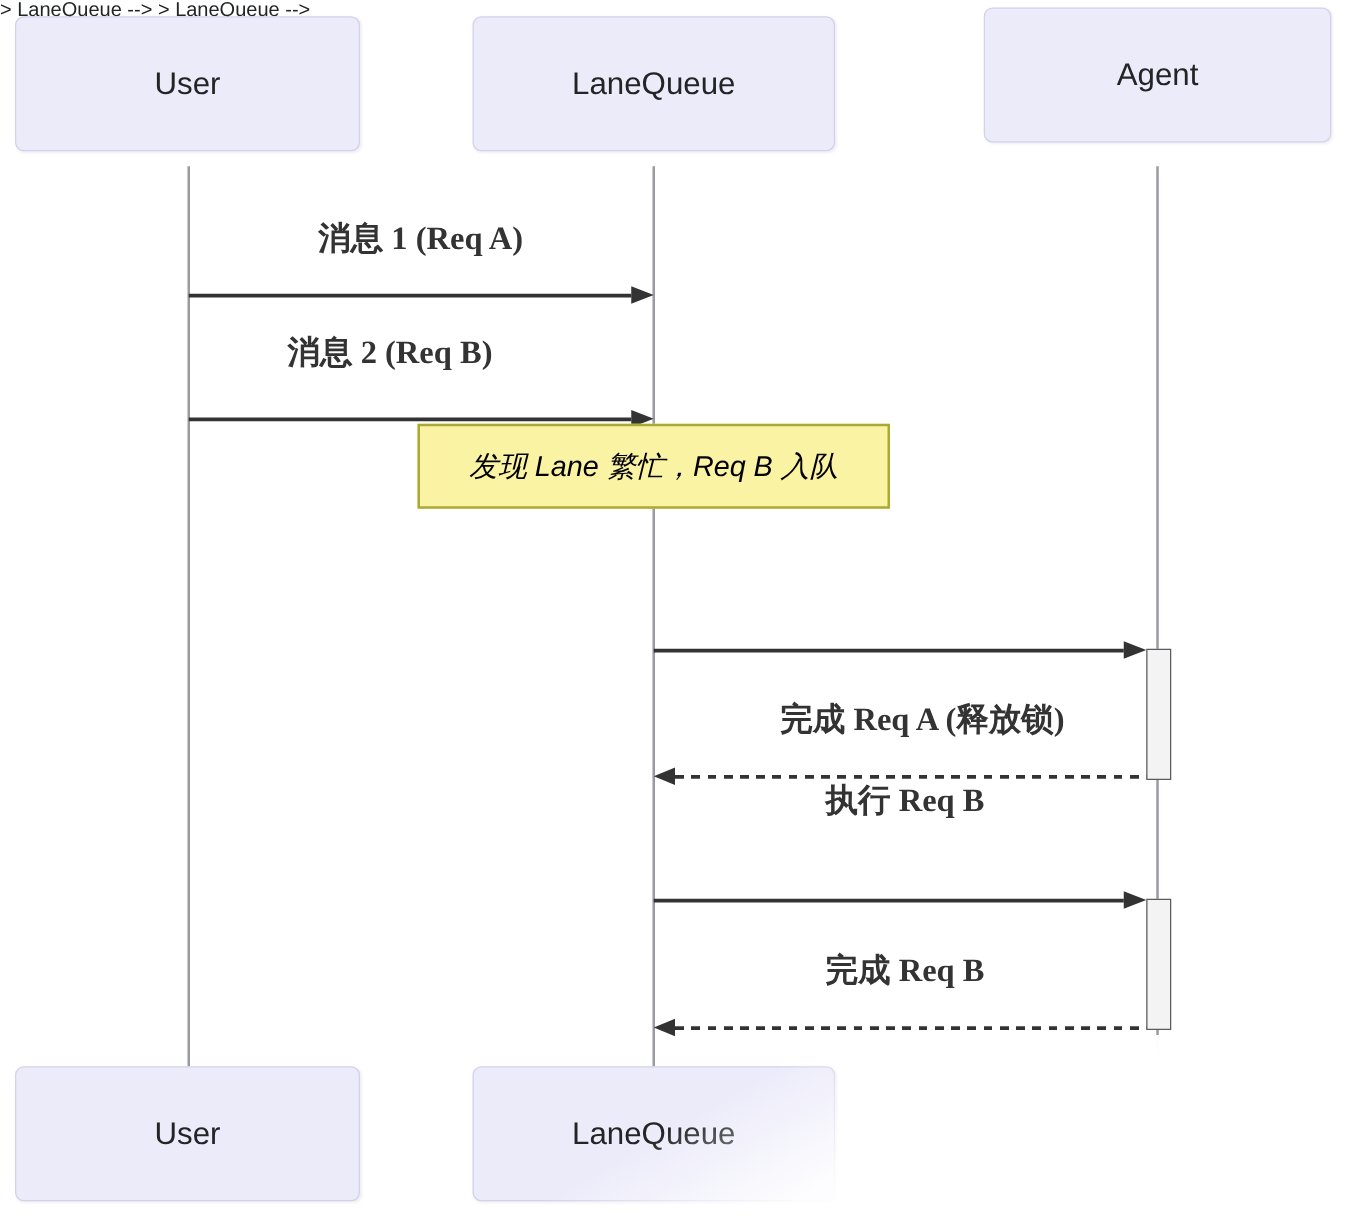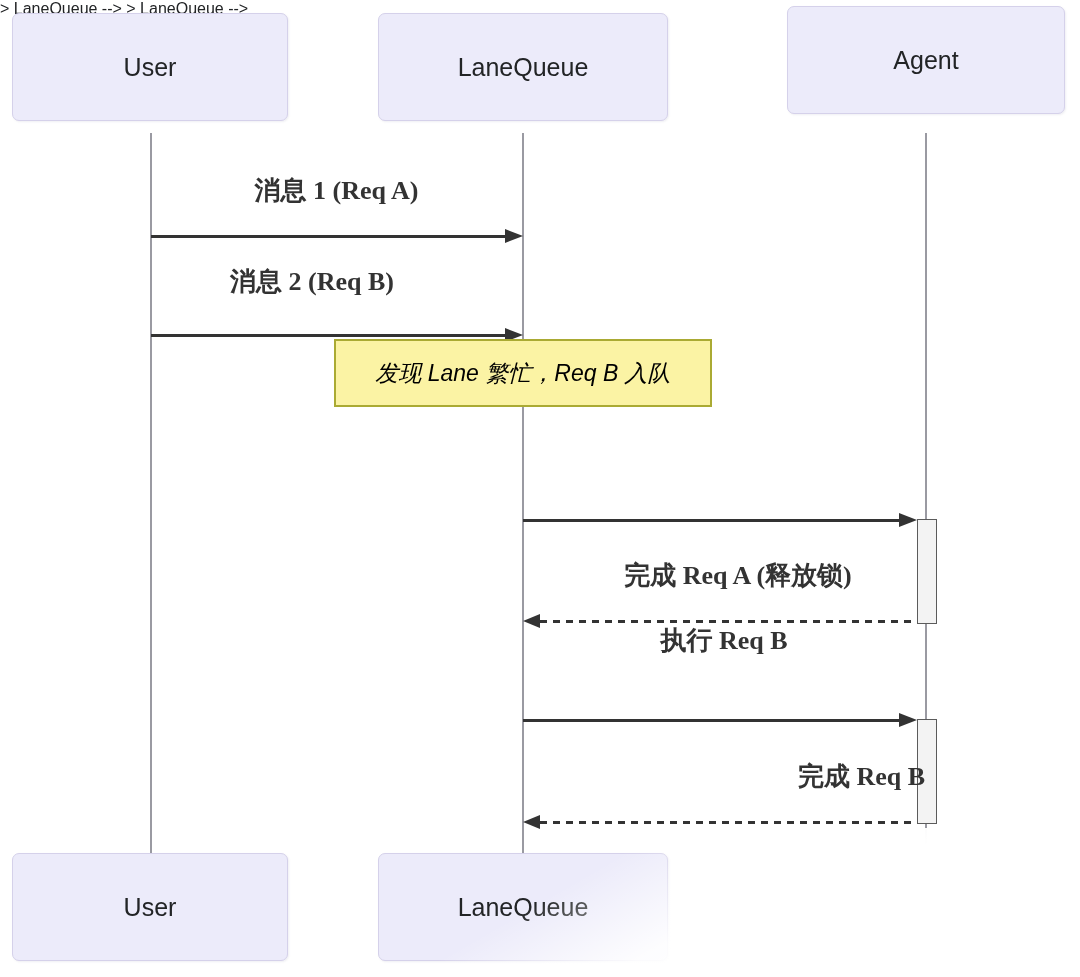--- a/index.html
+++ b/index.html
@@ -116,21 +116,21 @@
   <div class="msg-line-dashed" style="left:540px;top:620px;width:377px;"></div>
   <div class="head-left" style="left:523px;top:614px;"></div>
 
   
   <div class="msg-label" style="left:523px;top:623px;width:402px;">执行 Req B</div>
   <div class="msg-line-solid" style="left:523px;top:719px;width:376px;"></div>
   <div class="head-right" style="left:899px;top:713px;"></div>
   <div class="activation" style="top:719px;"></div>
 
   &gt; LaneQueue --&gt;
-  <div class="msg-label" style="left:523px;top:759px;width:402px;text-align:right;">完成 Req B</div>
+  <div class="msg-label" style="left:523px;top:759px;width:402px;">完成 Req B</div>
   <div class="msg-line-dashed" style="left:540px;top:821px;width:377px;"></div>
   <div class="head-left" style="left:523px;top:815px;"></div>
 
   
   <div class="actor-box" style="left:12px;top:853px;width:276px;">
     <span>User</span>
   </div>
   <div class="actor-box" style="left:378px;top:853px;width:290px;">
     <span>LaneQueue</span>
   </div>

